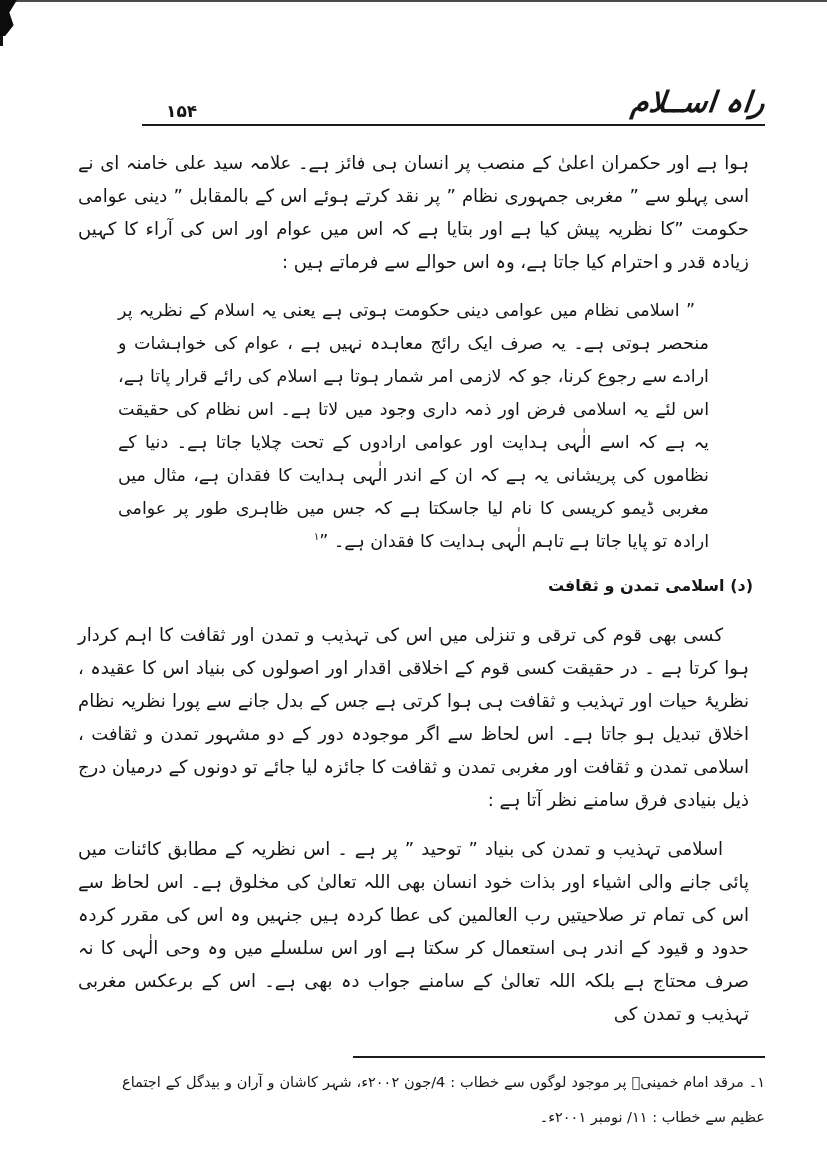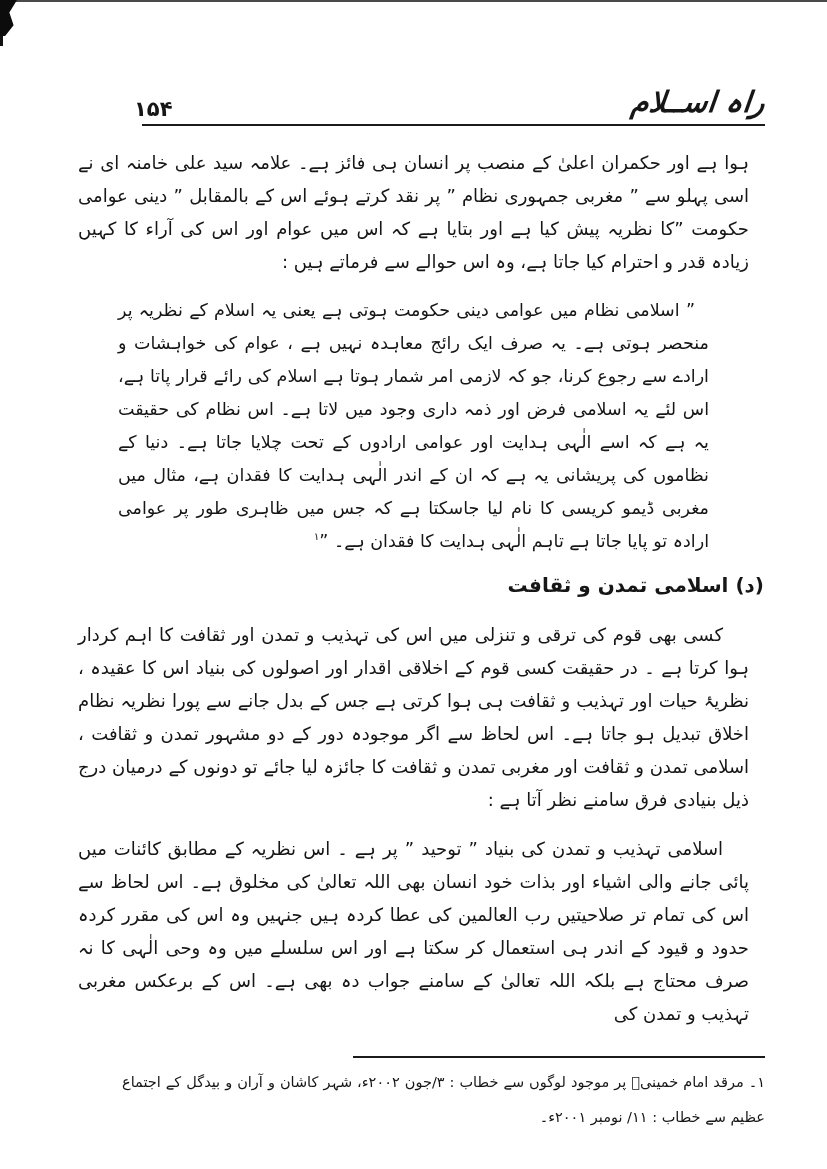--- a/index.html
+++ b/index.html
@@ -31,24 +31,24 @@
     box-sizing: border-box;
   }
   .header {
     display: flex;
     flex-direction: row-reverse; 
     justify-content: space-between;
     align-items: flex-end;
     padding-bottom: 5px;
   }
   .page-number {
-    font-size: 21px;
+    font-size: 17px;
     font-weight: bold;
     letter-spacing: 1px;
-    margin-left: 72px;
+    margin-left: 104px;
     transform: translateY(4px);
   }
   .book-title {
     font-size: 29px;
     font-weight: bold;
     font-style: italic;
     line-height: 1;
     transform: skewX(-6deg);
   }
   .header-rule {
@@ -70,22 +70,22 @@
     text-align: justify;
     text-indent: 14px;
     font-size: 17.5px;
   }
   .footnote-ref {
     font-size: 10.5px;
     vertical-align: super;
     line-height: 0;
   }
   .section-heading {
-    margin: 11px 1px 8px 0;
-    font-size: 20px;
+    margin: 11px 12px 8px 0;
+    font-size: 16px;
     font-weight: bold;
     text-align: right;
   }
   .footnotes {
     margin-top: 26px;
   }
   .footnote-rule {
     border: 0;
     border-top: 2px solid #1b1b1b;
     width: 412px;
@@ -125,16 +125,16 @@
 
     <p class="para indented">کسی بھی قوم کی ترقی و تنزلی میں اس کی تہذیب و تمدن اور ثقافت کا اہم کردار ہوا کرتا ہے ۔ در حقیقت کسی قوم کے اخلاقی اقدار اور اصولوں کی بنیاد اس کا عقیدہ ، نظریۂ حیات اور تہذیب و ثقافت ہی ہوا کرتی ہے جس کے بدل جانے سے پورا نظریہ نظام اخلاق تبدیل ہو جاتا ہے۔ اس لحاظ سے اگر موجودہ دور کے دو مشہور تمدن و ثقافت ، اسلامی تمدن و ثقافت اور مغربی تمدن و ثقافت کا جائزہ لیا جائے تو دونوں کے درمیان درج ذیل بنیادی فرق سامنے نظر آتا ہے :</p>
 
     <p class="para indented">اسلامی تہذیب و تمدن کی بنیاد ” توحید ” پر ہے ۔ اس نظریہ کے مطابق کائنات میں پائی جانے والی اشیاء اور بذات خود انسان بھی اللہ تعالیٰ کی مخلوق ہے۔ اس لحاظ سے اس کی تمام تر صلاحیتیں رب العالمین کی عطا کردہ ہیں جنہیں وہ اس کی مقرر کردہ حدود و قیود کے اندر ہی استعمال کر سکتا ہے اور اس سلسلے میں وہ وحی الٰہی کا نہ صرف محتاج ہے بلکہ اللہ تعالیٰ کے سامنے جواب دہ بھی ہے۔ اس کے برعکس مغربی تہذیب و تمدن کی</p>
 
   </main>
 
   <footer class="footnotes">
     <hr class="footnote-rule">
     <p class="footnote-para"><span class="footnote-marker">۱۔</span>
-      <span>مرقد امام خمینیؒ پر موجود لوگوں سے خطاب : ۳/جون ۲۰۰۲ء، شہر کاشان و آران و بیدگل کے اجتماع عظیم سے خطاب : ۱۱/ نومبر ۲۰۰۱ء۔</span></p>
+      <span>مرقد امام خمینیؒ پر موجود لوگوں سے خطاب : 4/جون ۲۰۰۲ء، شہر کاشان و آران و بیدگل کے اجتماع عظیم سے خطاب : ۱۱/ نومبر ۲۰۰۱ء۔</span></p>
   </footer>
 
 </div>
 
 </body></html>

